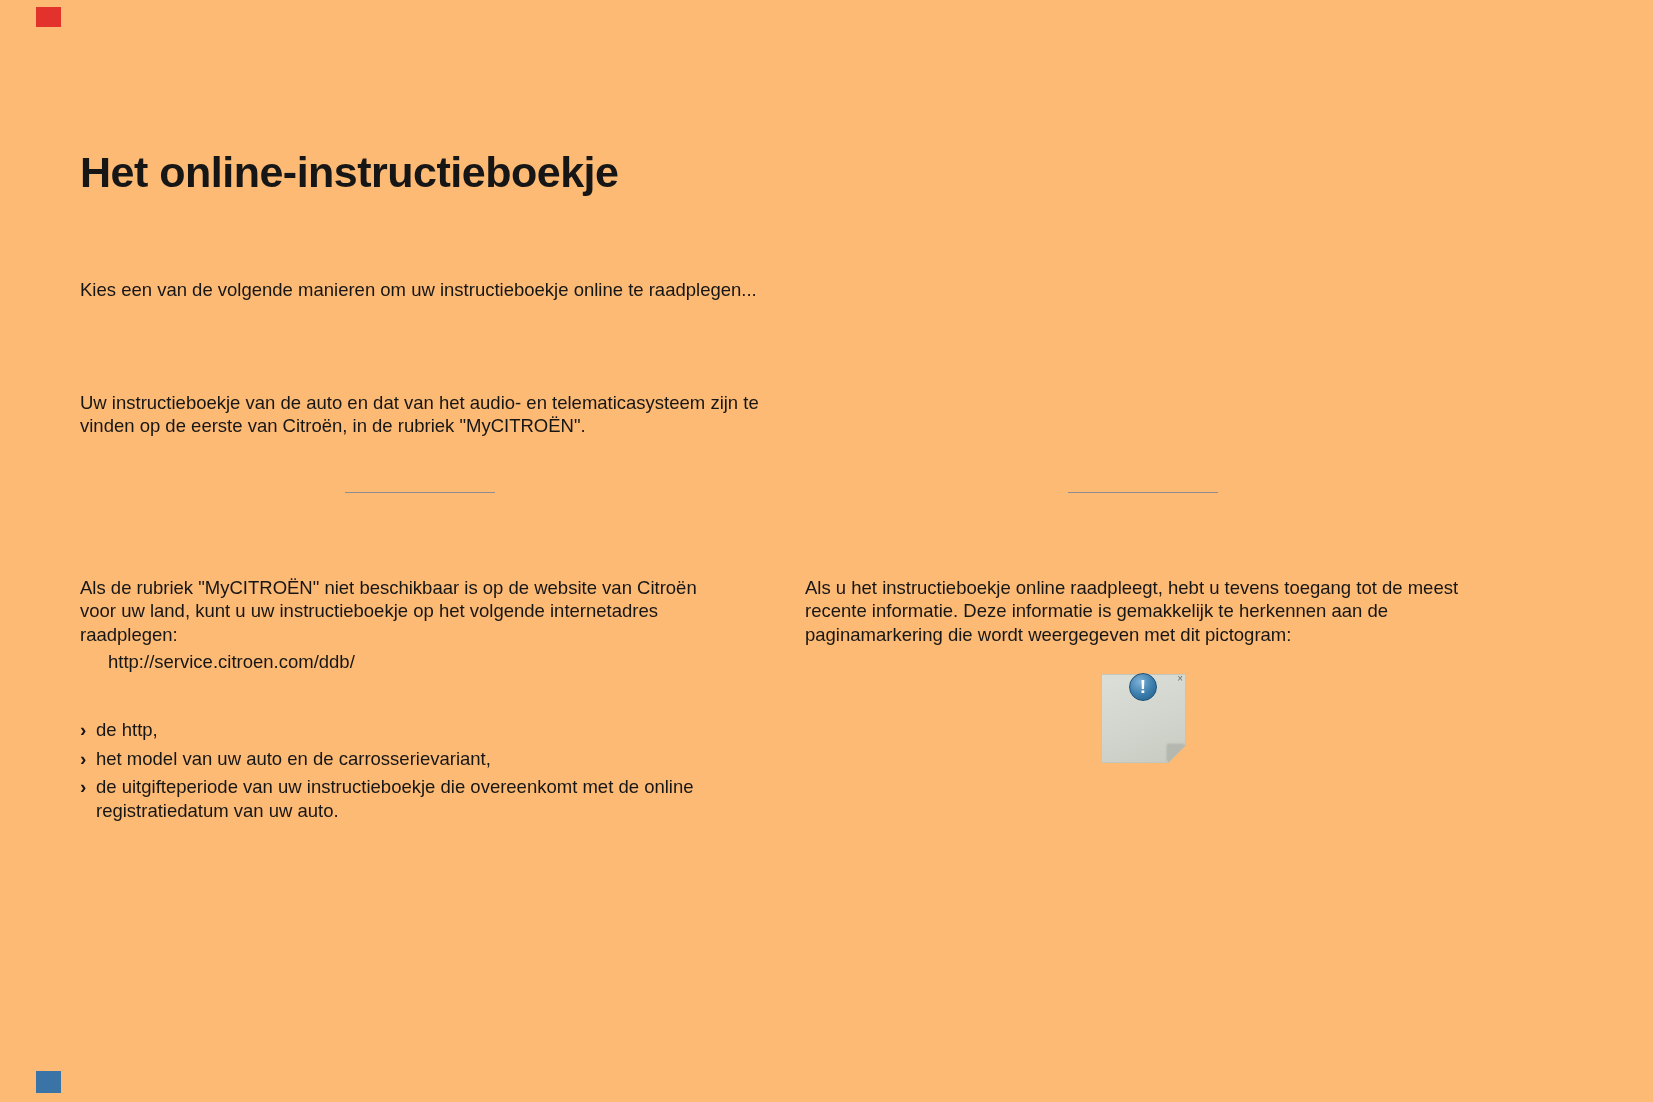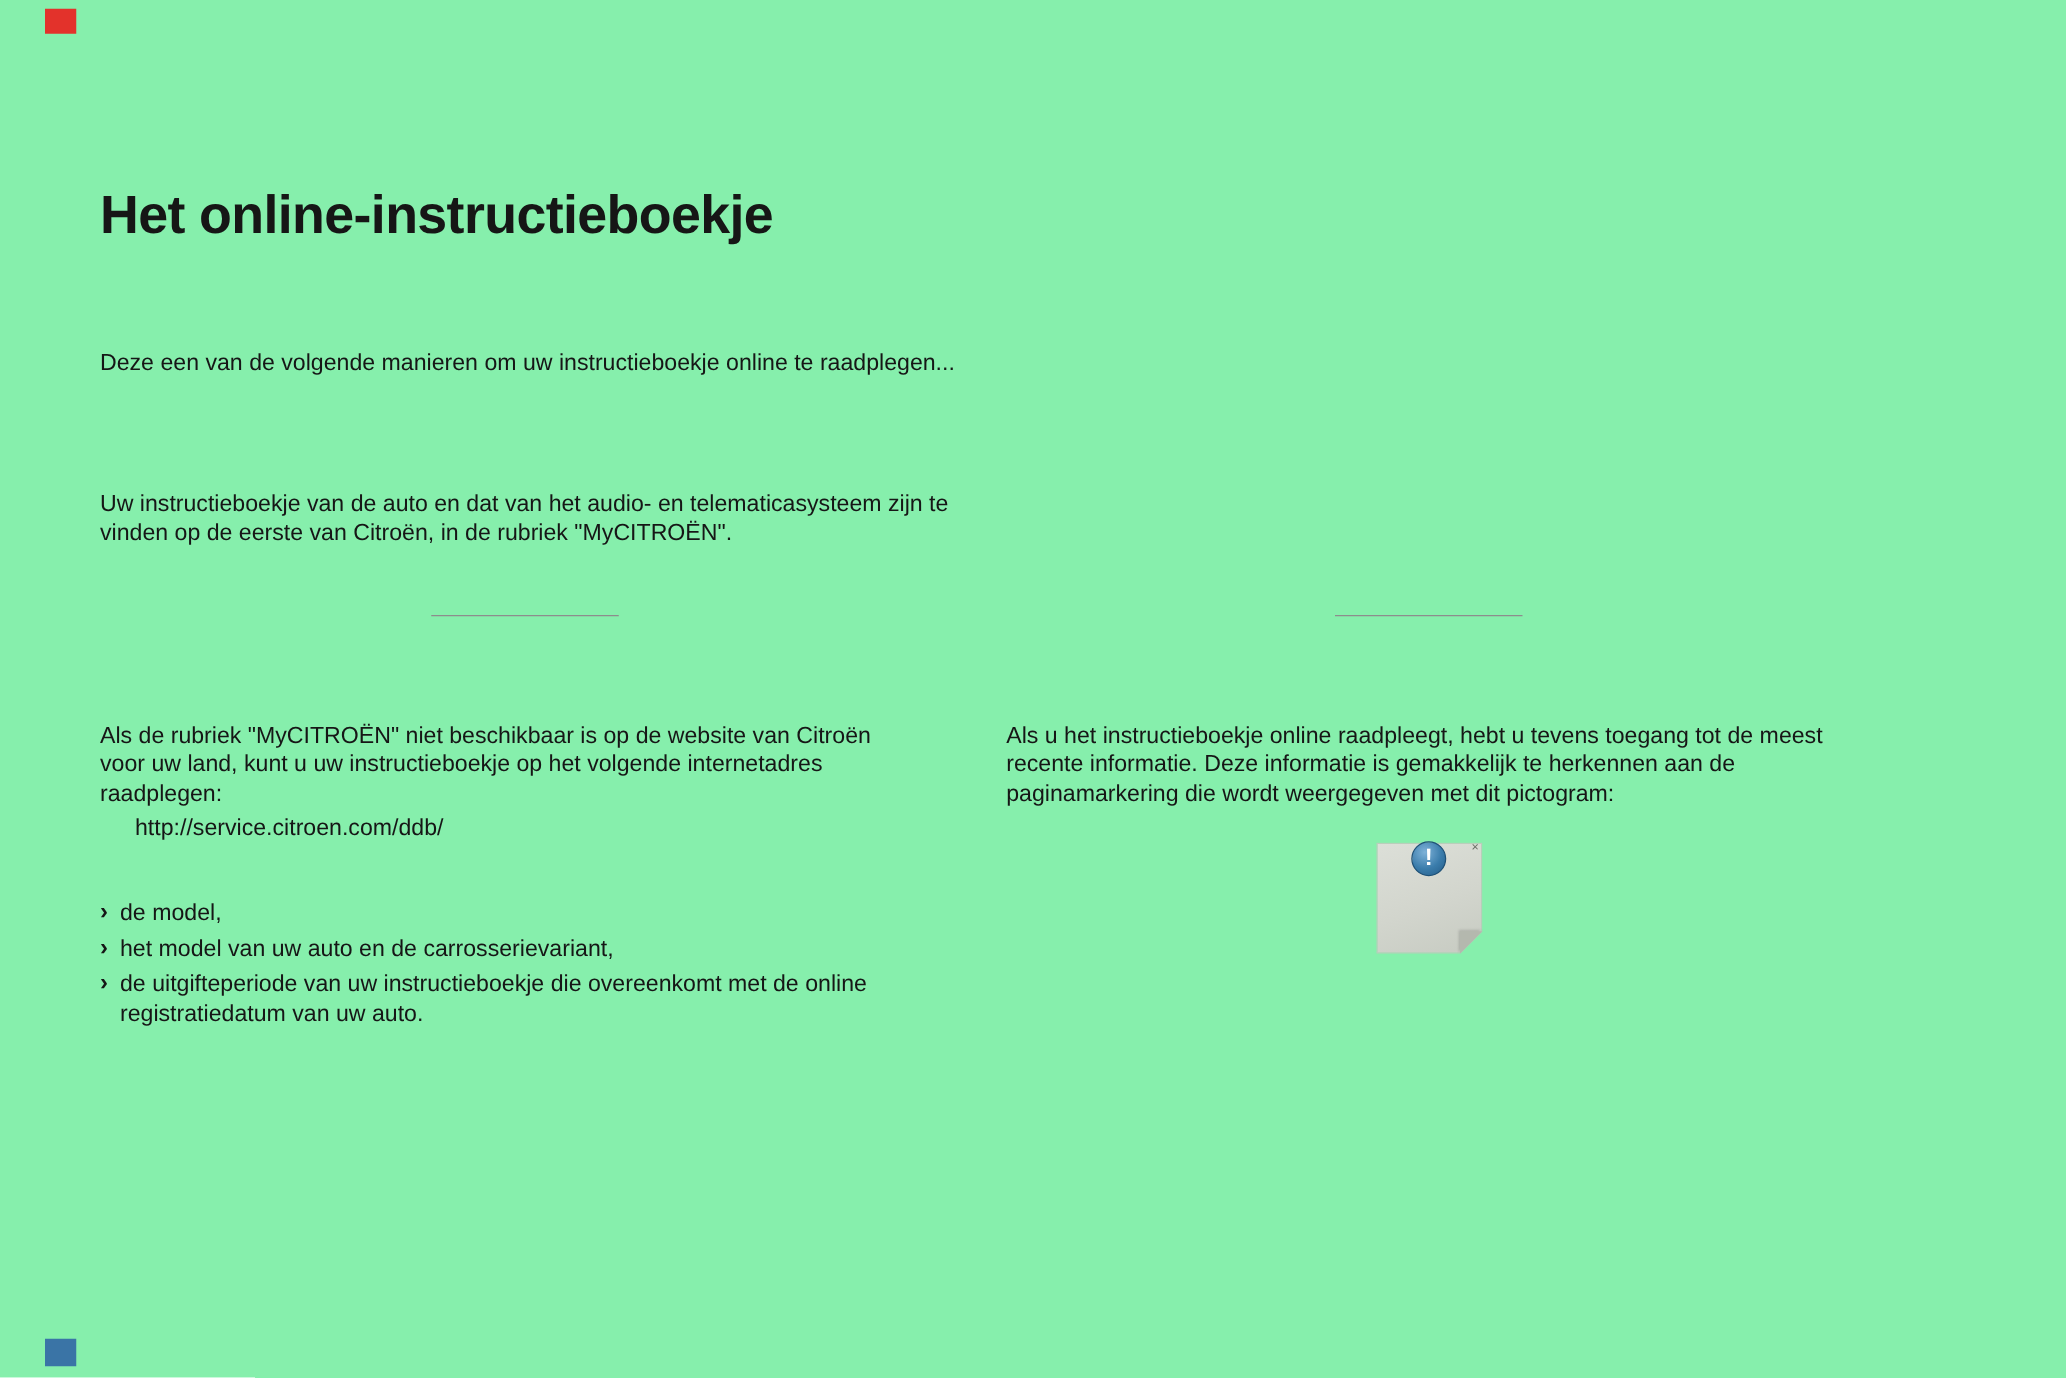--- a/index.html
+++ b/index.html
@@ -4,21 +4,21 @@
 <style>
   html, body {
     margin: 0;
     padding: 0;
     background: #ffffff;
   }
   .page {
     position: relative;
     width: 1653px;
     height: 1102px;
-    background: #86efac;
+    background: #fdba74;
     font-family: "Liberation Sans", "DejaVu Sans", sans-serif;
     color: #1a1a1a;
     overflow: hidden;
   }
   .abs { position: absolute; }
 
   .tab-marker {
     position: absolute;
     left: 36px;
     width: 25px;
@@ -146,36 +146,36 @@
 </head>
 <body>
 
 <div class="page">
 
   <div class="tab-marker tab-red"></div>
   <div class="tab-marker tab-blue"></div>
 
   <h1 class="abs page-title">Het online-instructieboekje</h1>
 
-  <p class="abs body-text intro-para">Deze een van de volgende manieren om uw instructieboekje online te raadplegen...</p>
+  <p class="abs body-text intro-para">Kies een van de volgende manieren om uw instructieboekje online te raadplegen...</p>
 
   <p class="abs body-text website-para">Uw instructieboekje van de auto en dat van het audio- en telematicasysteem zijn te vinden op de eerste van Citroën, in de rubriek "MyCITROËN".</p>
 
   <div class="divider divider-left"></div>
   <div class="divider divider-right"></div>
 
   <p class="abs body-text fallback-para">Als de rubriek "MyCITROËN" niet beschikbaar is op de website van Citroën voor uw land, kunt u uw instructieboekje op het volgende internetadres raadplegen:</p>
 
   <p class="abs body-text url-line"><span class="url-text">http://service.citroen.com/ddb/</span></p>
 
 
   <ul class="select-list body-text">
     <li>
       <span class="chevron">›</span>
-      <span class="bullet-text">de model,</span>
+      <span class="bullet-text">de http,</span>
     </li>
     <li>
       <span class="chevron">›</span>
       <span class="bullet-text">het model van uw auto en de carrosserievariant,</span>
     </li>
     <li>
       <span class="chevron">›</span>
       <span class="bullet-text">de uitgifteperiode van uw instructieboekje die overeenkomt met de online registratiedatum van uw auto.</span>
     </li>
   </ul>

